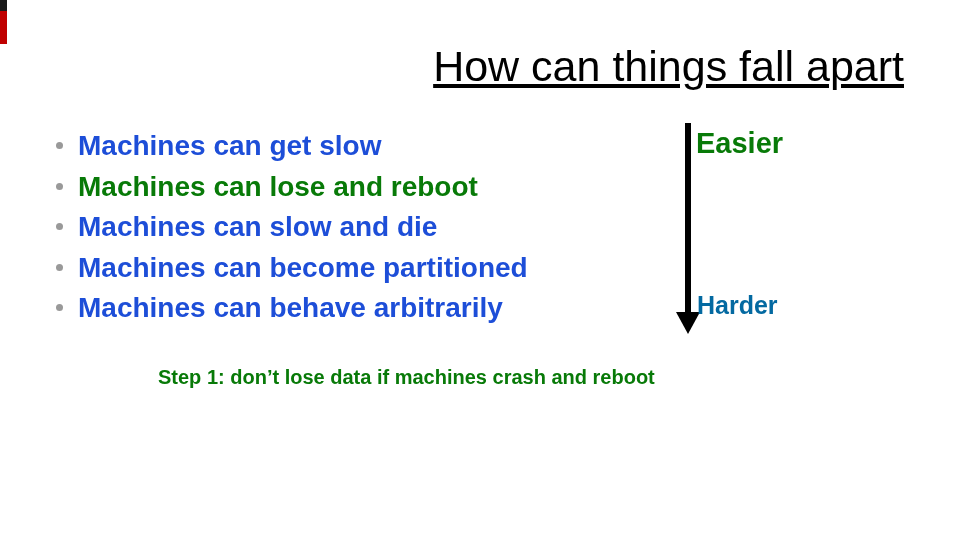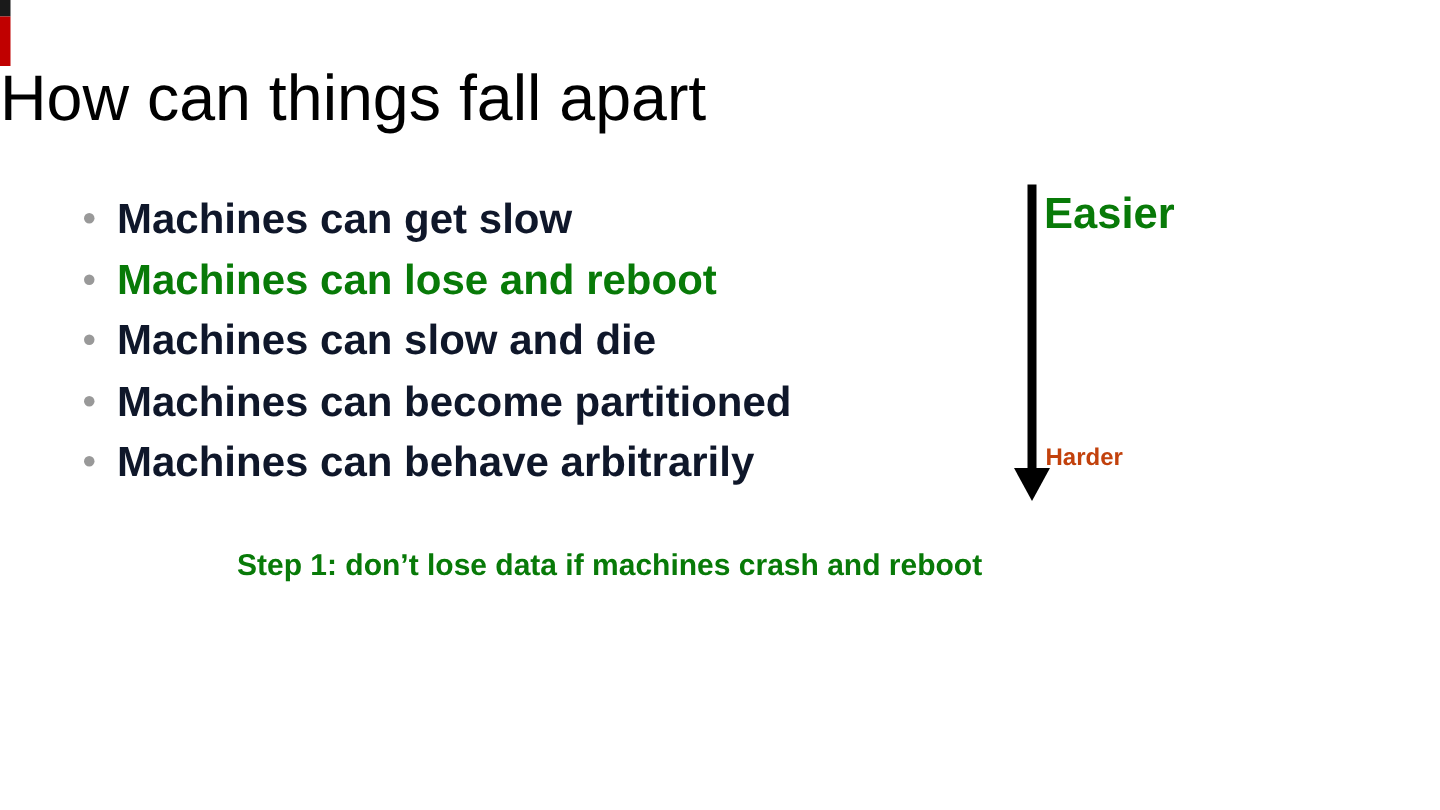--- a/index.html
+++ b/index.html
@@ -17,25 +17,26 @@
   }
   .abs { position: absolute; }
 
   
   #corner-black { left: 0; top: 0;  width: 7px; height: 11px; background: #1a1a1a; }
   #corner-red   { left: 0; top: 11px; width: 7px; height: 33px; background: #c00000; }
 
   
   #title {
     left: 0; top: 45px; width: 904px;
-    text-align: left;
+    text-align: right;
     font-size: 43px; line-height: 43px;
     font-weight: normal;
     color: #000000;
     white-space: nowrap;
+    text-decoration: underline;
   }
 
   
   #bullets {
     left: 56px; top: 126px;
     margin: 0; padding: 0;
     list-style: none;
   }
   #bullets li {
     position: relative;
@@ -46,21 +47,21 @@
     font-weight: bold;
     white-space: nowrap;
   }
   #bullets .dot {
     position: absolute;
     left: 0; top: 16px;
     width: 7px; height: 7px;
     border-radius: 50%;
     background: #999999;
   }
-  .tone-muted { color: #0f172a; }
+  .tone-muted { color: #1d4ed8; }
   .tone-highlight { color: #087a08; }
   .tone-highlight .dot { background: #087a08; }
 
   
   #arrow-shaft {
     left: 685px; top: 123px;
     width: 6px; height: 191px;
     background: #000000;
   }
   #arrow-head {
@@ -72,23 +73,23 @@
   }
   #easier {
     left: 696px; top: 131px;
     font-size: 29px; line-height: 25px;
     font-weight: bold;
     color: #087a08;
     white-space: nowrap;
   }
   #harder {
     left: 697px; top: 293px;
-    font-size: 16px; line-height: 25px;
+    font-size: 25px; line-height: 25px;
     font-weight: bold;
-    color: #c2410c;
+    color: #0369a1;
     white-space: nowrap;
   }
 
   
   #step {
     left: 158px; top: 367px;
     font-size: 20px; line-height: 20px;
     font-weight: bold;
     color: #087a08;
     white-space: nowrap;

